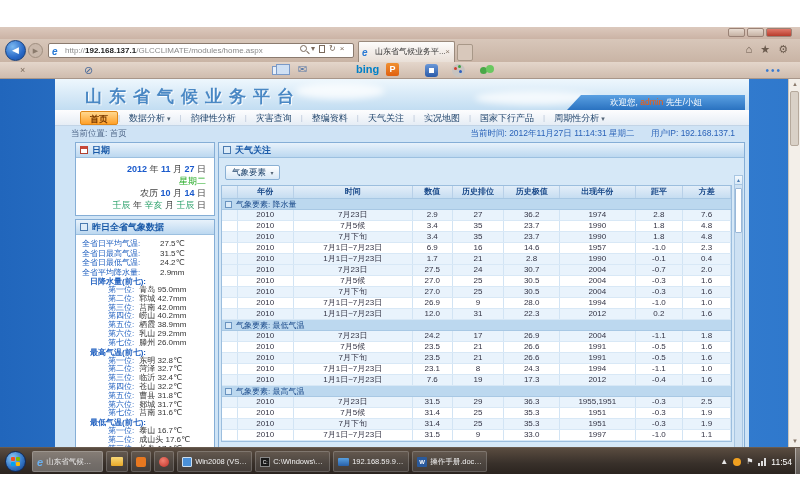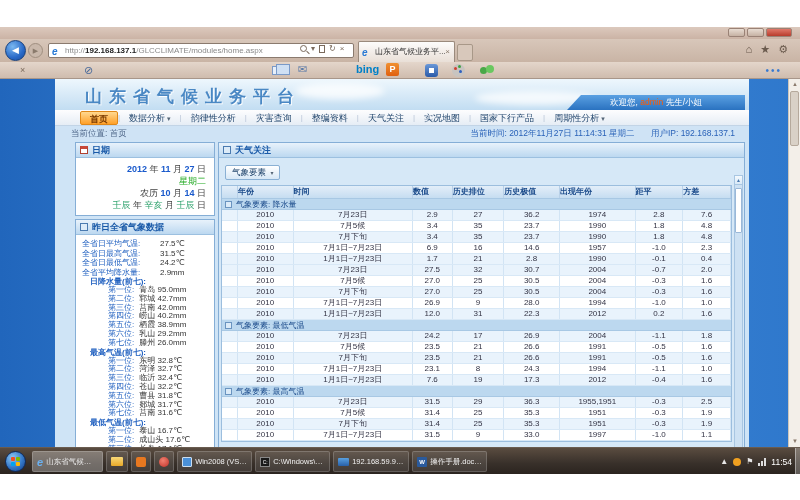--- a/index.html
+++ b/index.html
@@ -119,21 +119,21 @@
 
   
   .pn-main { left:163px; top:2px; right:4px; height:400px; }
   .main-bd { position:absolute; left:0; top:15px; right:0; bottom:0; background:#d6e8f7; }
   .filter-btn { position:absolute; left:6px; top:7px; height:15px; padding:0 6px;
     background:linear-gradient(#ffffff,#d8e8f6); border:1px solid #8ab0d4; border-radius:2px;
     font-size:8.5px; line-height:13px; color:#23476e; cursor:pointer; }
   .filter-btn .nav-arrow { font-size:6px; }
   .tbl { position:absolute; left:2px; top:27px; right:12px; border:1px solid #9cbede; background:#fff; }
   .t-hd { display:flex; height:13px; background:linear-gradient(#e3eef9,#c6ddf1); border-bottom:1px solid #a8c8e4; }
-  .t-hd .cell { font-size:8px; font-weight:bold; color:#1a4a8a; line-height:12px; 
+  .t-hd .cell { font-size:8px; font-weight:bold; color:#1a4a8a; line-height:12px; text-align:center;
     border-right:1px solid #b8d0e8; }
   .t-grp { display:flex; align-items:center; height:11px; background:#bcd8ef; border-bottom:1px solid #a8c8e4;
     font-size:8px; color:#1a4a8a; cursor:pointer; }
   .t-grp .exp { width:7px; height:7px; margin:0 4px 0 3px; background:#dcebf8; border:1px solid #6a94c0; }
   .t-row { display:flex; height:11px; border-bottom:1px solid #d8e8f6; cursor:pointer; }
   .t-row.odd { background:#e9f3fc; } .t-row.even { background:#ffffff; }
   .t-row .cell { font-size:8px; color:#334; line-height:10px; text-align:center; border-right:1px solid #d2e4f4; overflow:hidden; white-space:nowrap; }
   .m-scroll { position:absolute; right:1px; top:17px; width:9px; bottom:0; background:#cde1f3; border:1px solid #a8c6e2; }
   .m-scroll .ar { position:absolute; left:0; width:7px; height:9px; font-size:5px; color:#4a7ab0; text-align:center; line-height:9px; background:linear-gradient(#f4f9fd,#d8e9f7); border-bottom:1px solid #a8c6e2; }
   .m-thumb { position:absolute; left:0; top:12px; width:7px; height:45px; background:#fff; border:1px solid #9ab8d8; border-radius:1px; }
@@ -394,21 +394,21 @@
                     <span class="cell" style="width: 56px;">2.8</span>
                     <span class="cell" style="width: 76px;">1990</span>
                     <span class="cell" style="width: 48px;">-0.1</span>
                     <span class="cell" style="width: 48px;">0.4</span>
                   </div>
                   <div class="t-row odd">
                     <span class="cell" style="width: 16px;"></span>
                     <span class="cell" style="width: 56px;">2010</span>
                     <span class="cell" style="width: 120px;">7月23日</span>
                     <span class="cell" style="width: 40px;">27.5</span>
-                    <span class="cell" style="width: 52px;">32</span>
+                    <span class="cell" style="width: 52px;">24</span>
                     <span class="cell" style="width: 56px;">30.7</span>
                     <span class="cell" style="width: 76px;">2004</span>
                     <span class="cell" style="width: 48px;">-0.7</span>
                     <span class="cell" style="width: 48px;">2.0</span>
                   </div>
                   <div class="t-row even">
                     <span class="cell" style="width: 16px;"></span>
                     <span class="cell" style="width: 56px;">2010</span>
                     <span class="cell" style="width: 120px;">7月5候</span>
                     <span class="cell" style="width: 40px;">27.0</span>

